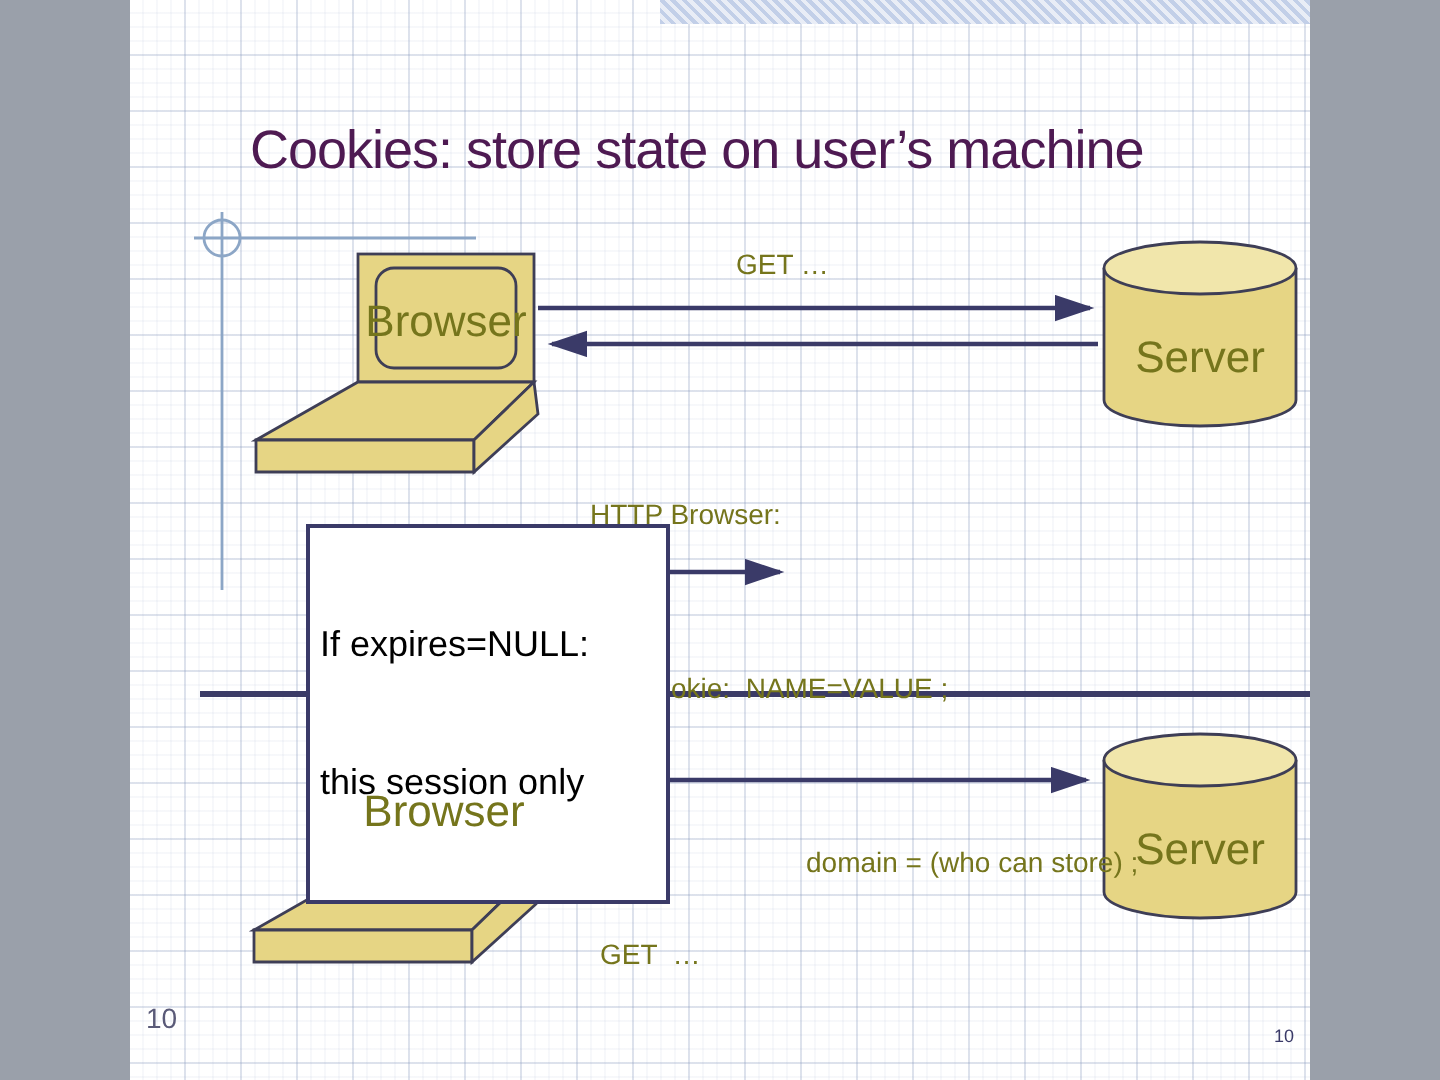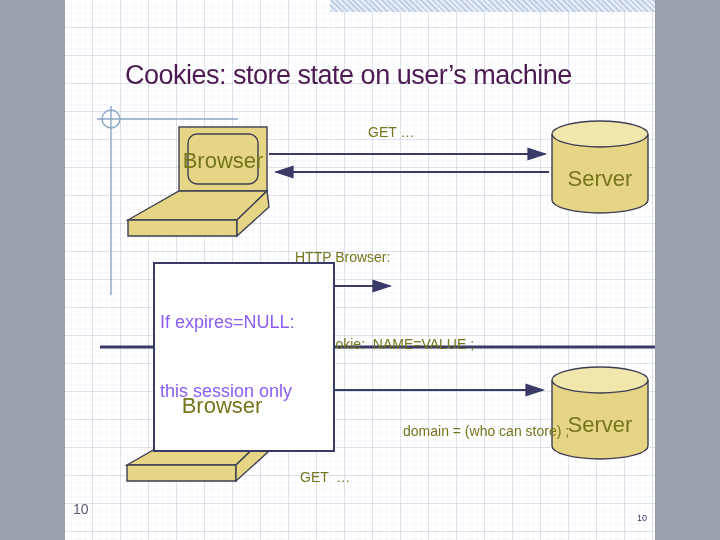--- a/index.html
+++ b/index.html
@@ -29,21 +29,21 @@
   .khaki-light{fill:#f1e6ab;stroke:#3e3e56;stroke-width:1.4;}
   .wire{stroke:#3a3a68;stroke-width:2.2;fill:none;}
   .divider{stroke:#3a3a66;stroke-width:3;}
   .decor{stroke:#8ca6c6;stroke-width:1.4;fill:none;}
   .txt{position:absolute;white-space:pre;}
   .title{
     left:60px;top:60px;font-size:27px;letter-spacing:-0.5px;
     color:#4e1a52;
   }
   .olive{color:#75751c;font-size:14px;}
-  .navy{color:#8b5cf6;font-size:18px;}
+  .navy{color:#000000;font-size:18px;}
   .get1{left:303px;top:124px;}
   .http-block{left:230px;top:185px;line-height:29px;}
   .http-block .indent{margin-left:108px;}
   .note-box{
     left:88px;top:262px;width:168px;
     background:#ffffff;border:2px solid #3a3a68;
     padding:1px 5px;line-height:23px;
   }
   .note-box div{white-space:pre;}
   .get2-block{left:235px;top:402px;line-height:30px;}

